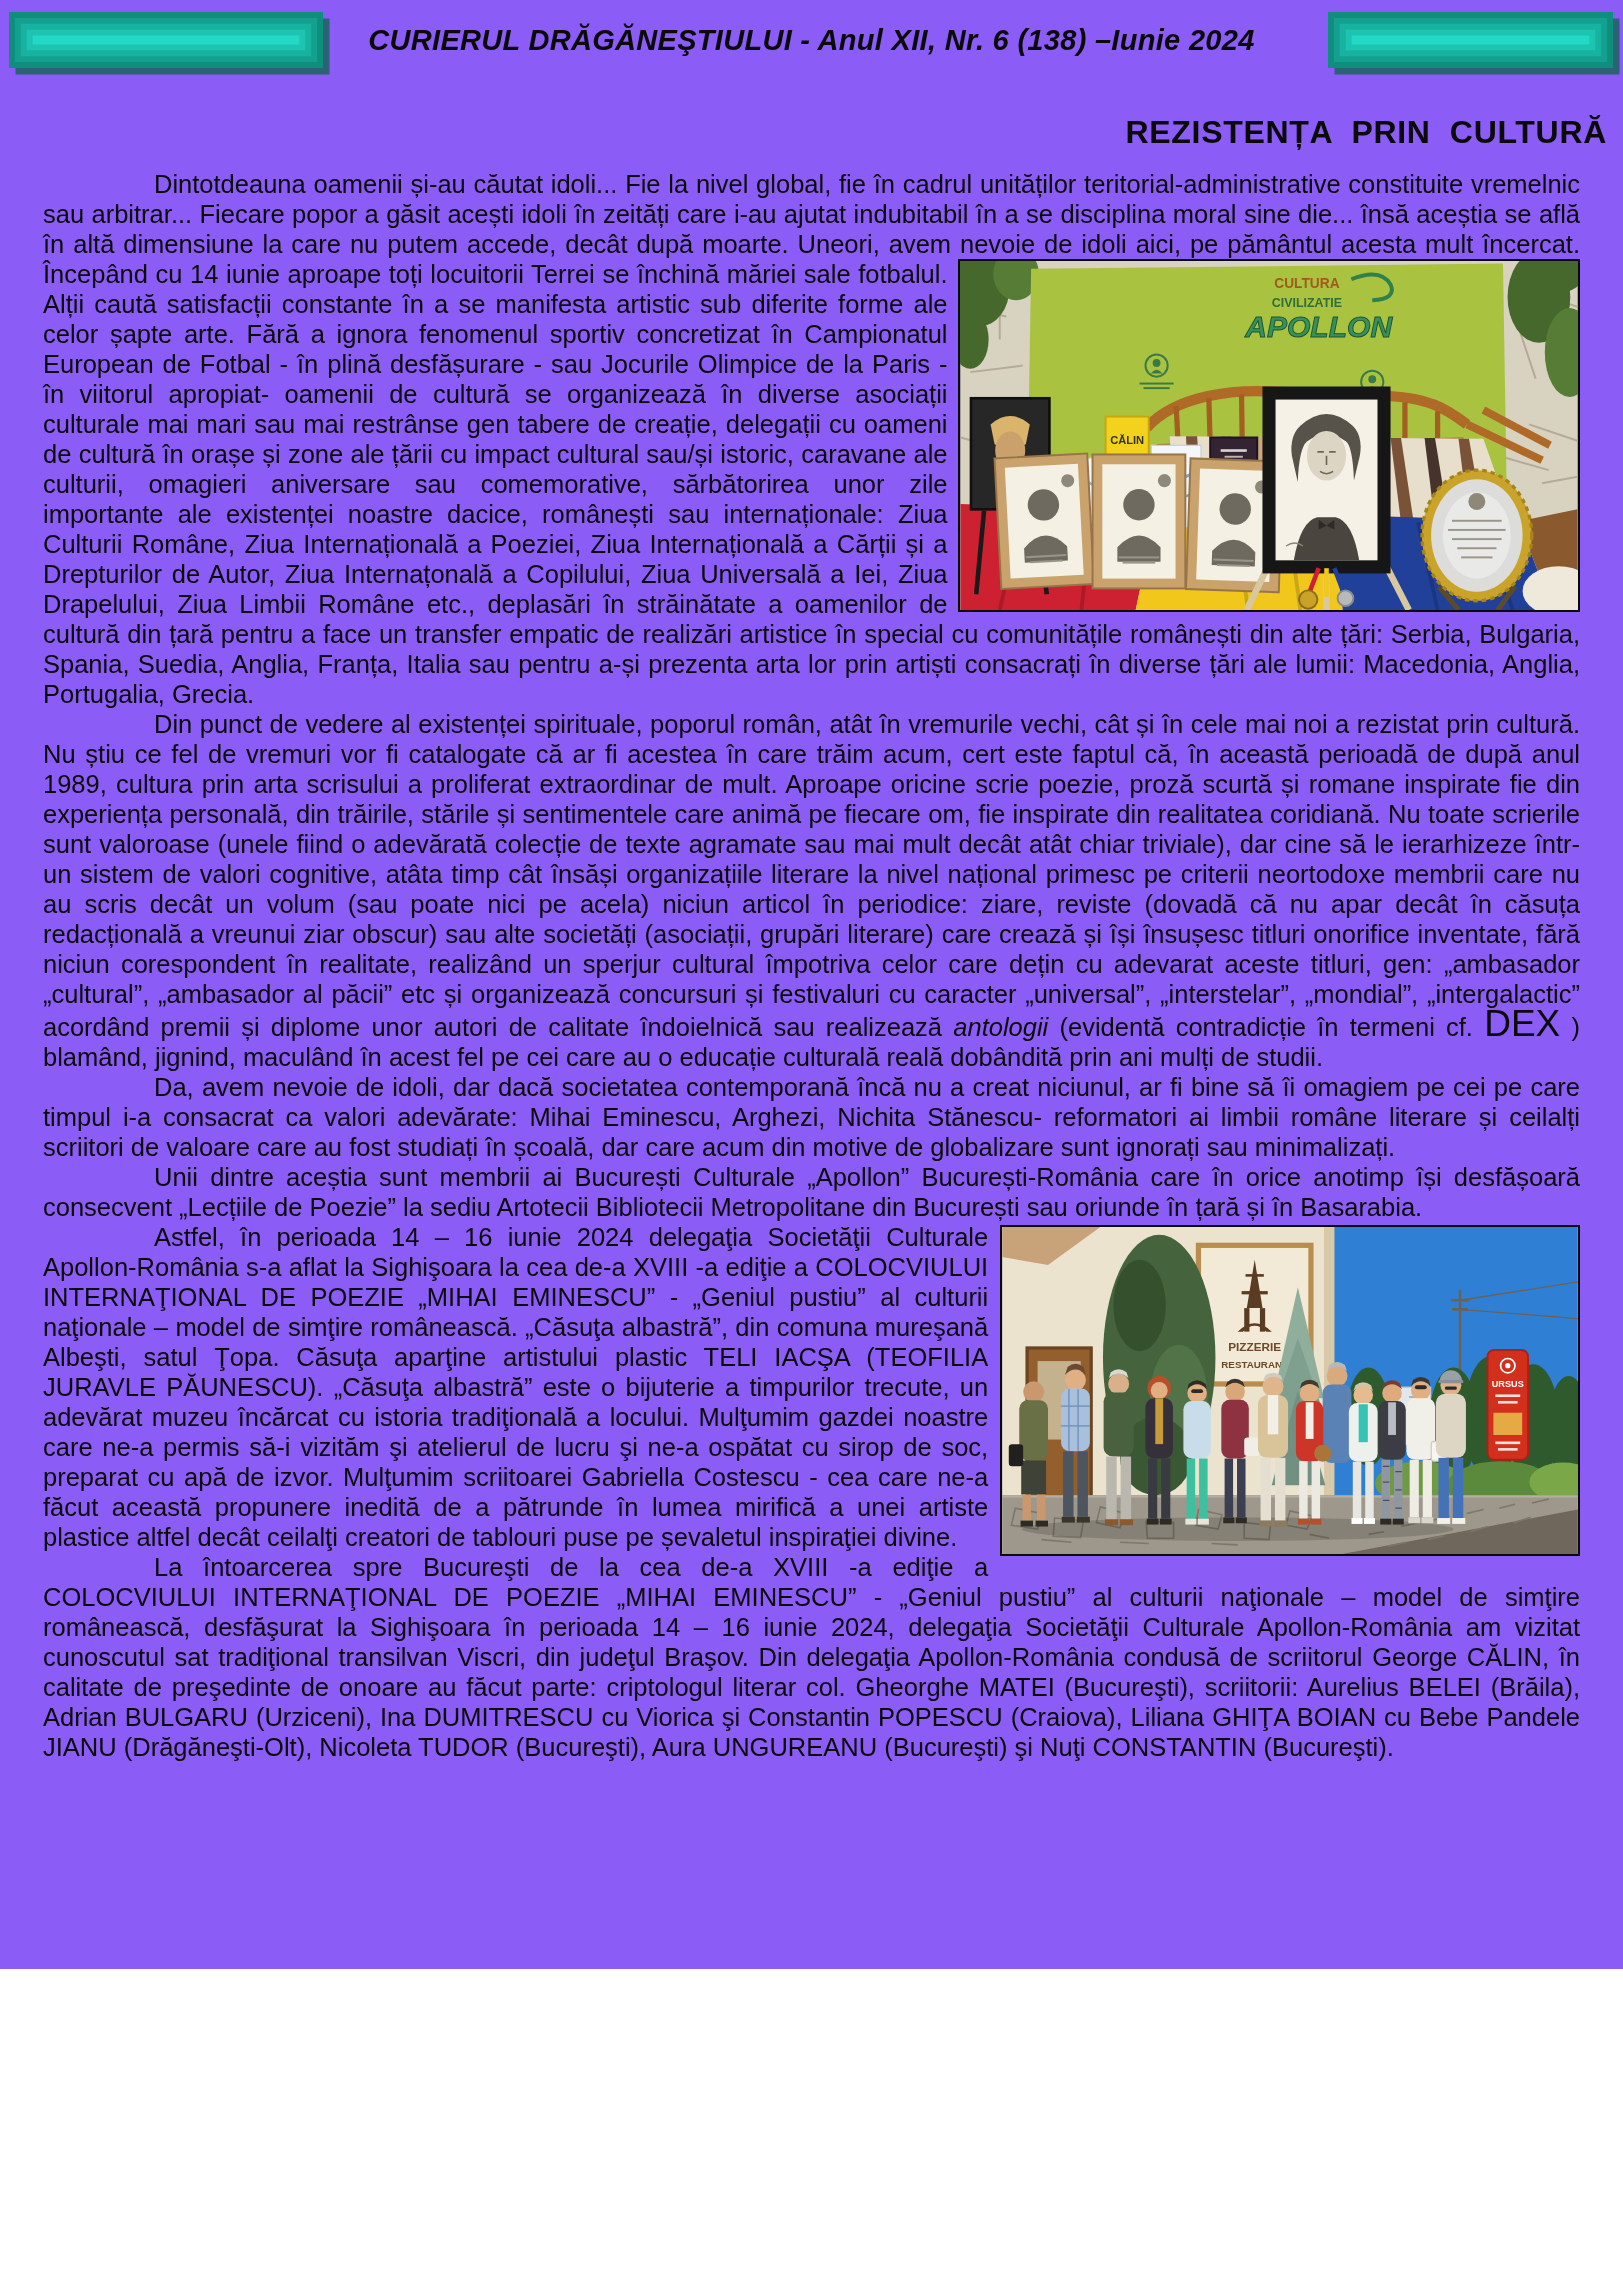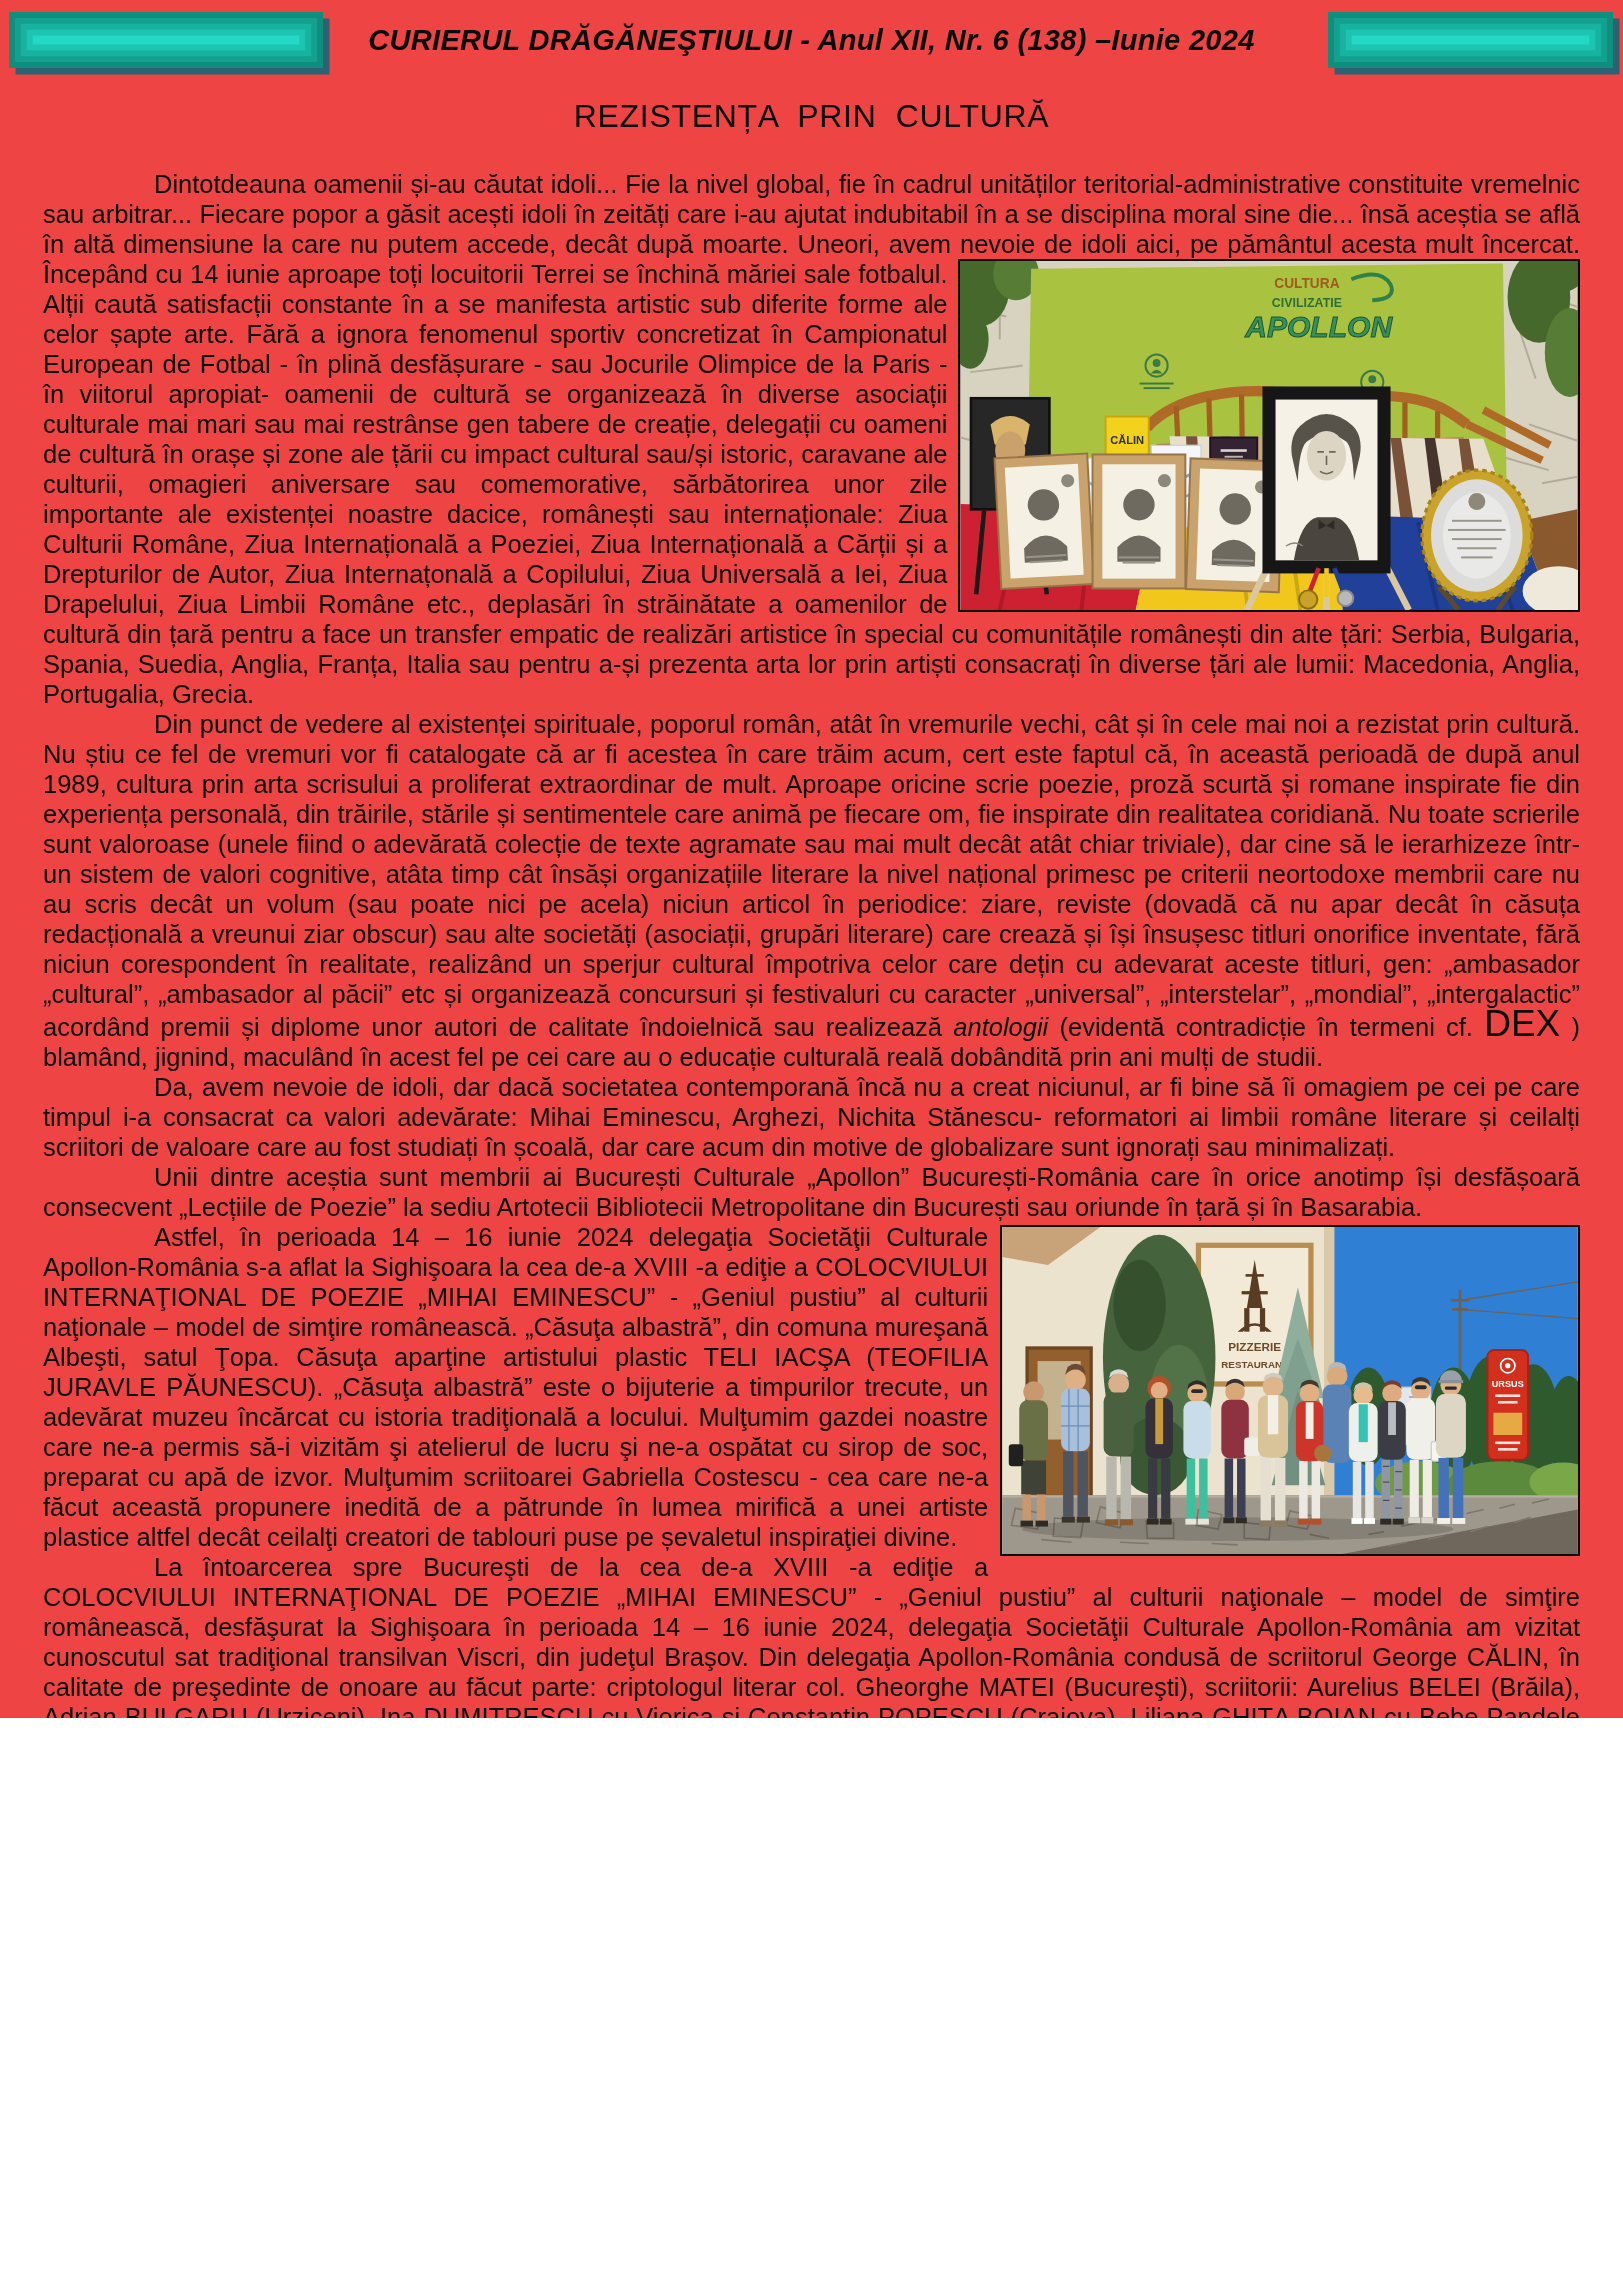--- a/index.html
+++ b/index.html
@@ -1,34 +1,34 @@
 <!DOCTYPE html>
 <html style="font-size:10.5px"><head>
 <meta charset="utf-8">
 <style>
   html,body{margin:0;padding:0;background:#ffffff;}
-  .page{position:relative;width:1623px;height:1718px;background:#ef4444;overflow:hidden;
+  .page{position:relative;width:1623px;height:1969px;background:#8b5cf6;overflow:hidden;
         font-family:"Liberation Sans",sans-serif;color:#0a0a0a;}
 
   
   .mh-box{position:absolute;background:#30ecd9;
     box-shadow:6.5px 6.5px 0 0 #2b6374,
       inset 0 0 0 5.9px #0f8e7e,
       inset 0 0 0 11.8px #13a08f,
       inset 0 0 0 17.7px #17b2a0,
       inset 0 0 0 23.6px #1cc4b1,
       inset 0 0 0 29.4px #24d8c6;}
   .mh-box.left{left:9.2px;top:11.8px;width:314px;height:56px;}
   .mh-box.right{left:1328px;top:11.8px;width:285px;height:56px;}
   .mh-title{position:absolute;left:0;right:0;top:23.6px;text-align:center;
     font-size:29px;font-weight:bold;font-style:italic;letter-spacing:0.3px;white-space:pre;}
 
   
-  .article-title{position:absolute;left:0;right:0;top:98px;margin:0;text-align:center;
-    font-size:32px;font-weight:normal;letter-spacing:0.7px;white-space:pre;}
+  .article-title{position:absolute;left:0;right:0;top:98px;margin:16px;text-align:right;
+    font-size:32px;font-weight:bold;letter-spacing:0.7px;white-space:pre;}
 
   
   .article{position:absolute;left:43px;top:169px;width:1537px;
     font-size:25.5px;line-height:30px;text-align:justify;}
   .para{margin:0;text-indent:111px;}
   .para.noindent{text-indent:7.9px;}
   .dex{font-size:37px;line-height:30px;}
 
   
   .float-pusher{float:right;width:0;height:90px;}

